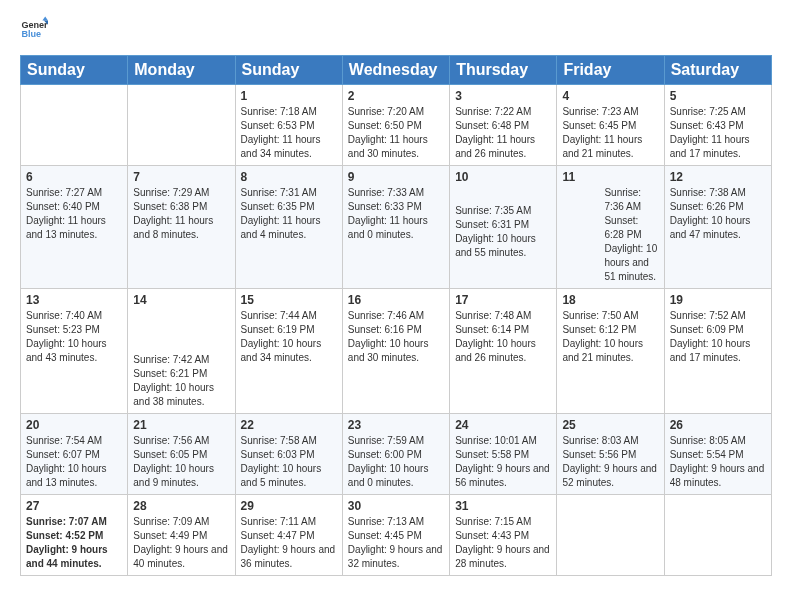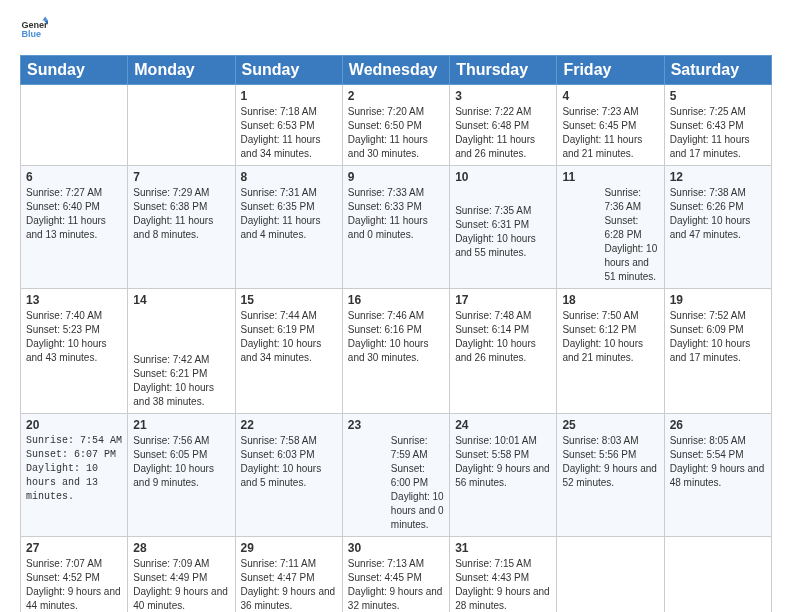--- a/index.html
+++ b/index.html
@@ -241,39 +241,39 @@
           <td>
             <span class="day-number">19</span>
             <div class="cell-text" style="white-space: pre-line;">Sunrise: 7:52 AM
 Sunset: 6:09 PM
 Daylight: 10 hours and 17 minutes.</div>
           </td>
         </tr>
         <tr>
           <td>
             <span class="day-number">20</span>
-            <div class="cell-text" style="white-space: pre-line; font-family: Liberation Mono, monospace;">Sunrise: 7:54 AM
+            <div class="cell-text" style="white-space: pre-line;">Sunrise: 7:54 AM
 Sunset: 6:07 PM
 Daylight: 10 hours and 13 minutes.</div>
           </td>
           <td>
             <span class="day-number">21</span>
             <div class="cell-text" style="white-space: pre-line;">Sunrise: 7:56 AM
 Sunset: 6:05 PM
 Daylight: 10 hours and 9 minutes.</div>
           </td>
           <td>
             <span class="day-number">22</span>
             <div class="cell-text" style="white-space: pre-line;">Sunrise: 7:58 AM
 Sunset: 6:03 PM
 Daylight: 10 hours and 5 minutes.</div>
           </td>
           <td>
             <span class="day-number">23</span>
-            <div class="cell-text" style="white-space: pre-line; margin-left: 43px;">Sunrise: 7:59 AM
+            <div class="cell-text" style="white-space: pre-line;">Sunrise: 7:59 AM
 Sunset: 6:00 PM
 Daylight: 10 hours and 0 minutes.</div>
           </td>
           <td>
             <span class="day-number">24</span>
             <div class="cell-text" style="white-space: pre-line;">Sunrise: 10:01 AM
 Sunset: 5:58 PM
 Daylight: 9 hours and 56 minutes.</div>
           </td>
           <td>
@@ -285,21 +285,21 @@
           <td>
             <span class="day-number">26</span>
             <div class="cell-text" style="white-space: pre-line;">Sunrise: 8:05 AM
 Sunset: 5:54 PM
 Daylight: 9 hours and 48 minutes.</div>
           </td>
         </tr>
         <tr>
           <td>
             <span class="day-number">27</span>
-            <div class="cell-text" style="white-space: pre-line;">Sunrise: 7:07 AM
+            <div class="cell-text" style="white-space: pre-line; font-weight: bold;">Sunrise: 7:07 AM
 Sunset: 4:52 PM
 Daylight: 9 hours and 44 minutes.</div>
           </td>
           <td>
             <span class="day-number">28</span>
             <div class="cell-text" style="white-space: pre-line;">Sunrise: 7:09 AM
 Sunset: 4:49 PM
 Daylight: 9 hours and 40 minutes.</div>
           </td>
           <td>

